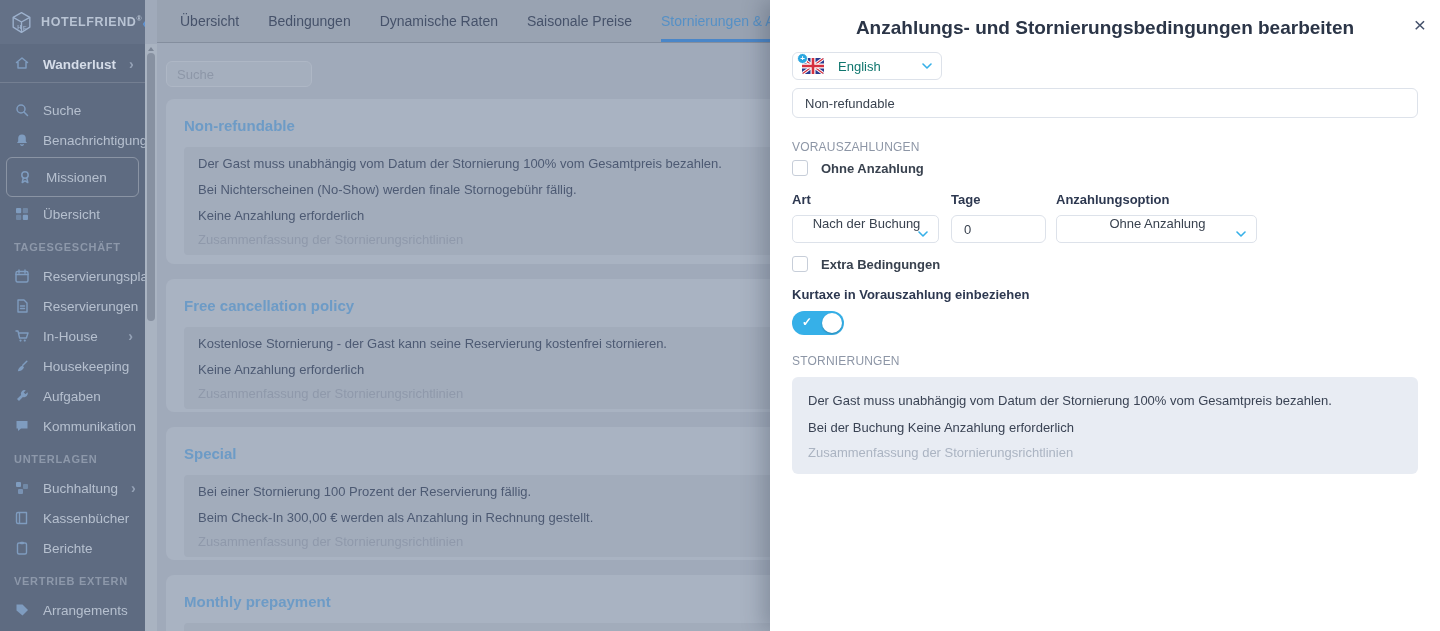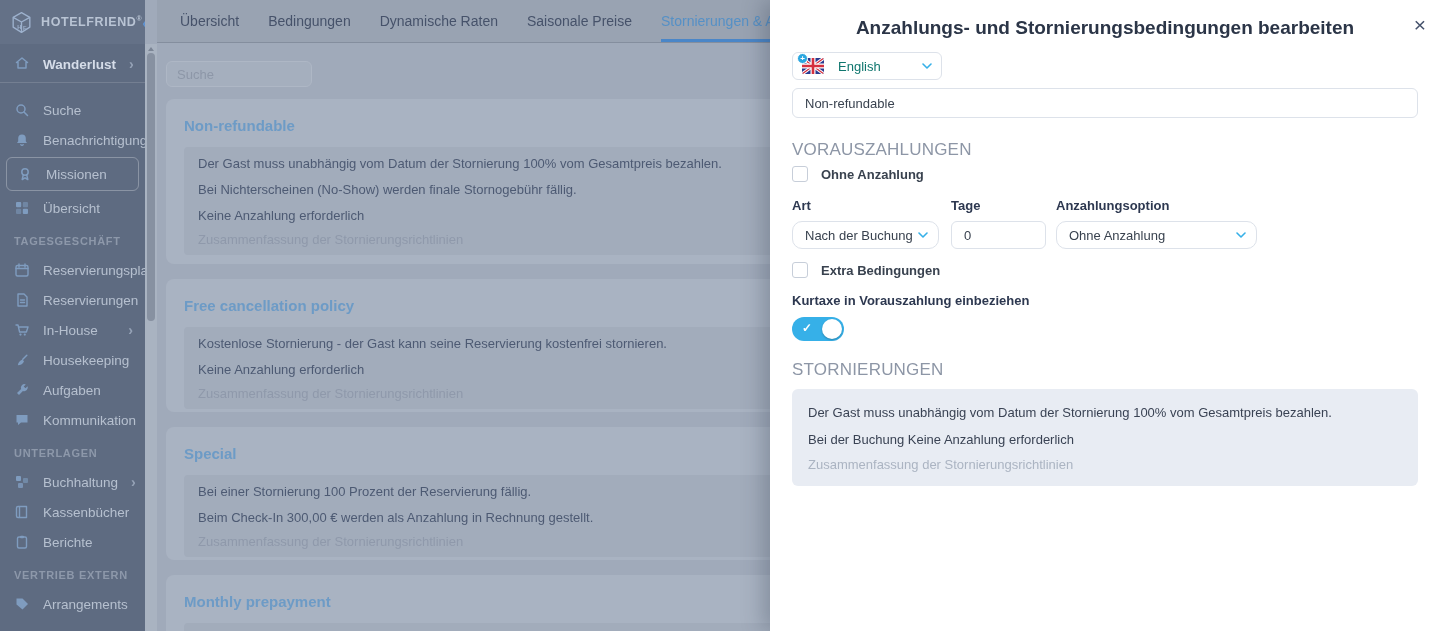--- a/index.html
+++ b/index.html
@@ -11,21 +11,21 @@
   .logo-band{height:44px;background:#647187;display:flex;align-items:center;padding:0 10px 0 9px;}
   .logo-band svg{flex:0 0 auto;}
   .logo-text{margin-left:7px;font-size:12.5px;font-weight:700;letter-spacing:.6px;color:#b9c4d4;white-space:nowrap;}
   .logo-reg{font-size:7px;color:#b9c4d4;vertical-align:super;}
   .collapse{margin-left:auto;color:#5f93d2;font-size:15px;font-weight:700;cursor:pointer;}
   .hotel-row{height:32px;margin-top:4px;display:flex;align-items:center;gap:13px;padding:0 12px 0 14px;color:#d6dde9;font-size:13.5px;font-weight:700;}
   .side-divider{height:1px;background:rgba(255,255,255,.14);margin:2px 0 12px;}
   .s-item{height:30px;display:flex;align-items:center;gap:13px;padding:0 12px 0 14px;color:#b6c0cf;font-size:13.5px;cursor:pointer;white-space:nowrap;}
   .s-item .sicon{color:#7f9cbf;display:flex;align-items:center;}
   .chev{margin-left:auto;color:#95a2b6;font-size:14px;font-weight:700;}
-  .s-item.boxed{border:1px solid rgba(255,255,255,.28);border-radius:6px;margin:2px 6px;height:34px;padding-left:10px;}
+  .s-item.boxed{border:1px solid rgba(255,255,255,.28);border-radius:6px;margin:2px 6px;height:40px;padding-left:10px;}
   .s-header{height:30px;display:flex;align-items:flex-end;padding:0 0 8px 14px;font-size:11px;font-weight:700;letter-spacing:.7px;color:#8d98aa;margin-top:2px;white-space:nowrap;}
 
   
   .scrollstrip{position:absolute;left:145px;top:44px;width:12px;height:587px;background:#a9b3c1;}
   .scrollarrow{position:absolute;left:3px;top:3px;width:0;height:0;border-left:3px solid transparent;border-right:3px solid transparent;border-bottom:4px solid #7b8595;}
   .scrollthumb{position:absolute;left:2px;top:9px;width:8px;height:268px;border-radius:4px;background:#8791a1;cursor:pointer;}
 
   
   .main{position:absolute;left:157px;top:0;width:1283px;height:631px;background:var(--content-bg,#a0aaba);}
   .tabbar{height:43px;background:#99a3b2;display:flex;align-items:stretch;gap:29px;padding-left:23px;border-bottom:1px solid rgba(70,80,100,.25);}
@@ -49,31 +49,31 @@
   .m-title{margin-top:17px;text-align:center;font-size:19px;font-weight:700;color:#2b3547;}
   .m-body{padding:0 22px;}
   .lang-select{margin-top:13px;width:150px;height:28px;border:1px solid #dde2ea;border-radius:6px;display:flex;align-items:center;padding:0 9px;cursor:pointer;}
   .flag-wrap{position:relative;width:22px;height:16px;flex:0 0 auto;}
   .flag-wrap svg{display:block;}
   .flag-badge{position:absolute;left:-5px;top:-5px;width:11px;height:11px;border-radius:50%;background:#2ba7e0;border:1.5px solid #fff;color:#fff;font-size:8px;line-height:10px;text-align:center;font-weight:700;}
   .lang-label{margin-left:14px;font-size:13px;color:#0f766e;}
   .caret{margin-left:auto;display:flex;align-items:center;}
   .f-label{margin-top:13px;font-size:13px;font-weight:700;color:#2d3850;}
   .t-input{margin-top:8px;display:block;width:100%;height:30px;border:1px solid #dde2ea;border-radius:6px;font-size:13px;color:#39424f;padding:0 12px;outline:none;background:#fff;}
-  .m-section{margin-top:22px;font-size:17px;color:#8d96a6;letter-spacing:.2px;}
+  .m-section{margin-top:22px;font-size:12px;color:#8d96a6;letter-spacing:.2px;}
   .chk-row{margin-top:6px;display:flex;align-items:center;gap:13px;cursor:pointer;}
   .chk-row.second{margin-top:13px;align-items:center;}
   .checkbox{width:16px;height:16px;border:1px solid #c7ced9;border-radius:3px;background:#fff;flex:0 0 auto;}
   .chk-label{font-size:13px;font-weight:600;color:#39424f;}
   .fields{margin-top:16px;display:flex;}
   .field{display:flex;flex-direction:column;}
   .field.art{width:147px;margin-right:12px;}
   .field.tage{width:95px;margin-right:10px;}
   .field.opt{width:201px;}
-  .select{margin-top:8px;height:28px;border:1px solid #dde2ea;border-radius:10px;display:flex;align-items:center;padding:0 10px 0 12px;font-size:13px;color:#39424f;cursor:pointer;}
+  .select{margin-top:8px;height:28px;border:1px solid #dde2ea;border-radius:5px;display:flex;align-items:center;padding:0 10px 0 12px;font-size:13px;color:#39424f;cursor:pointer;flex-direction:column;}
   .num-input{margin-top:8px;height:28px;width:100%;border:1px solid #dde2ea;border-radius:6px;font-size:13px;color:#39424f;padding:0 12px;outline:none;}
   .toggle{position:relative;margin-top:9px;width:52px;height:24px;border-radius:13px;background:var(--accent,#36b0e8);cursor:pointer;}
   .toggle .tick{position:absolute;left:10px;top:4px;color:#fff;font-size:12px;font-weight:700;}
   .toggle .knob{position:absolute;right:2px;top:2px;width:20px;height:20px;border-radius:50%;background:#fff;box-shadow:0 1px 2px rgba(0,0,0,.25);}
   .summary-card{margin-top:9px;background:#e8ecf3;border-radius:6px;padding:10px 16px;}
   .sum-line{font-size:13px;color:#3a4354;line-height:27px;}
   .sum-line.muted{color:#abb4c2;line-height:23px;}
 </style>
 </head>
 <body>

